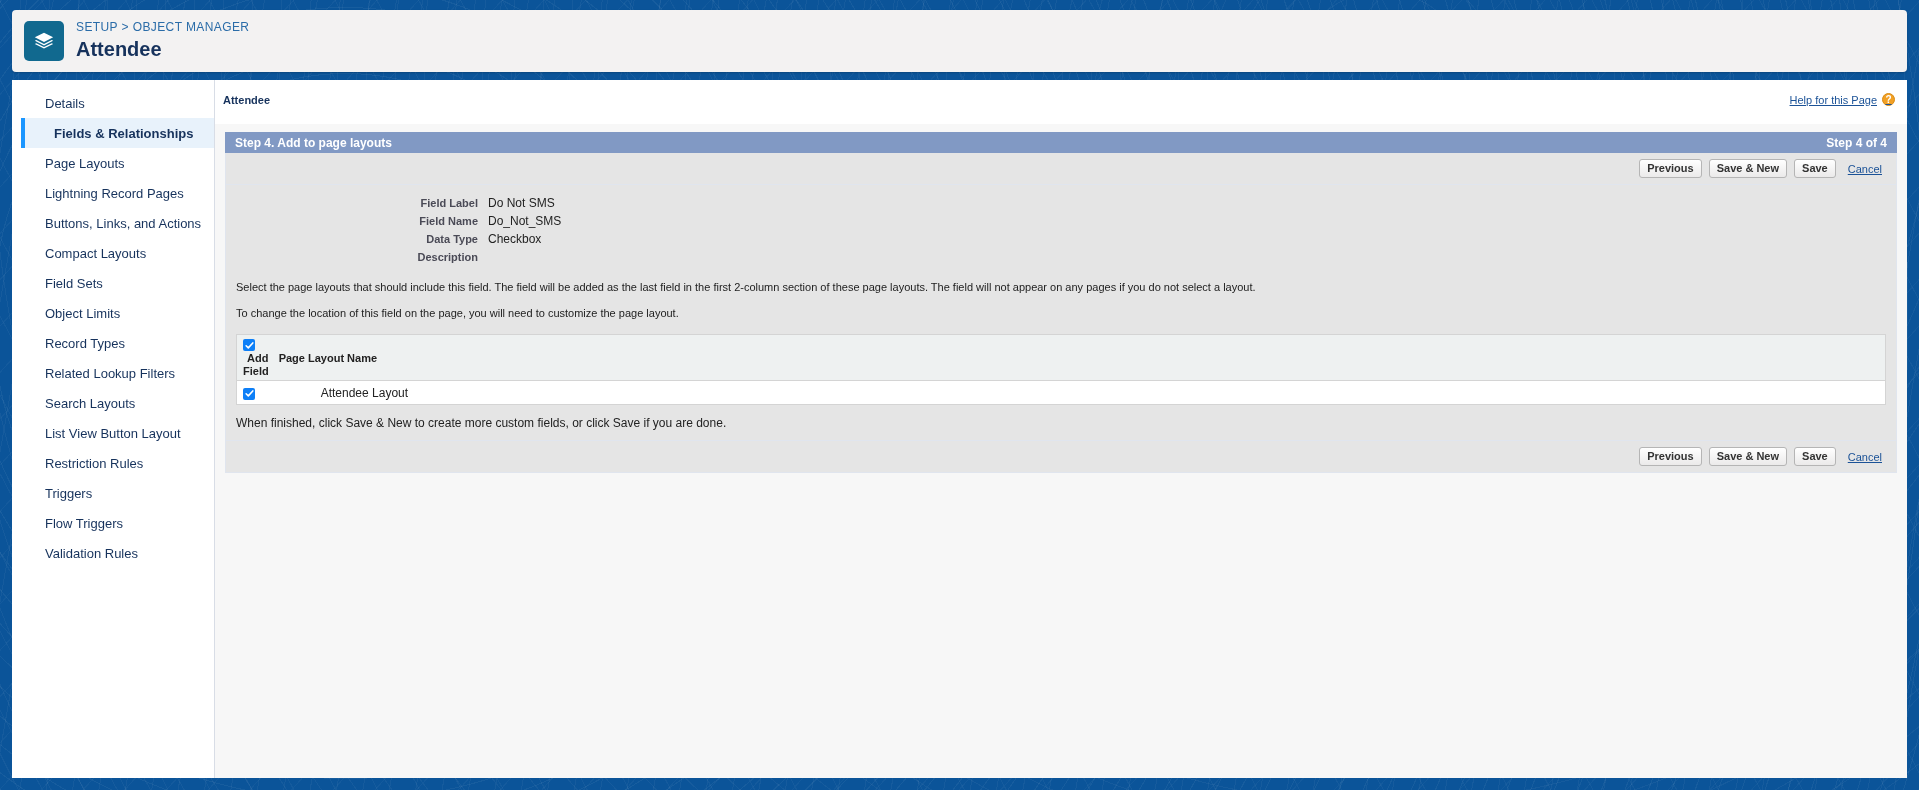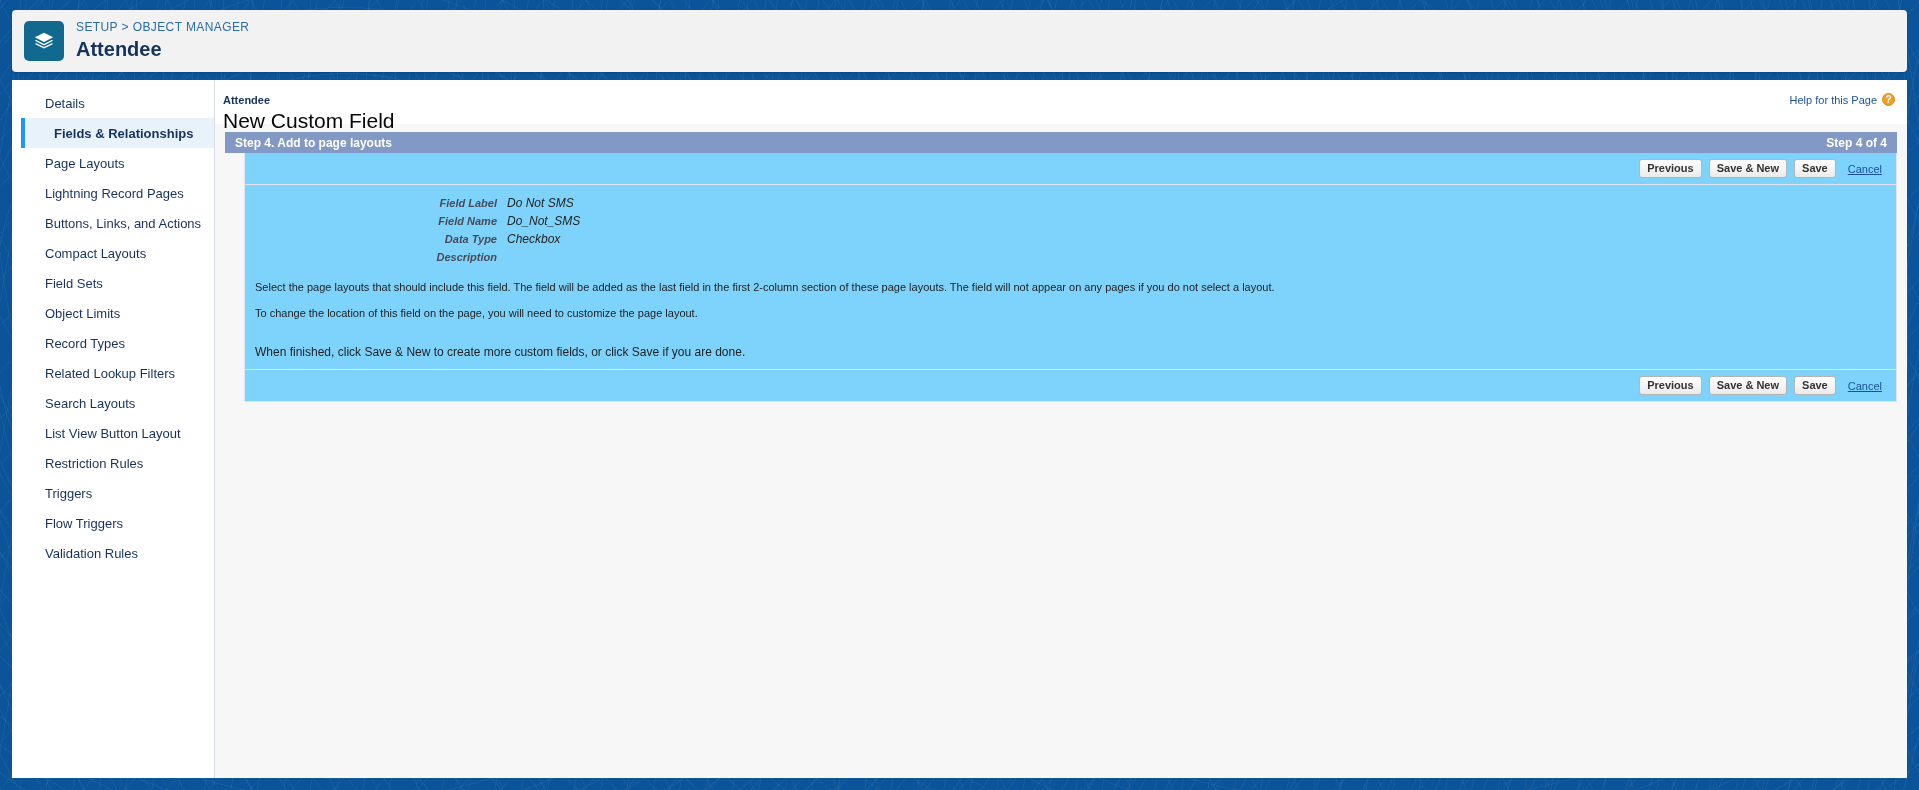--- a/index.html
+++ b/index.html
@@ -139,20 +139,21 @@
     margin-top: 1px;
   }
   .help-link {
     position: absolute;
     right: 12px;
     top: 13px;
     display: flex;
     align-items: center;
     font-size: 11px;
     color: #1b5297;
+    text-decoration: underline;
     cursor: pointer;
     justify-content: flex-end;
   }
   .help-q {
     width: 13px;
     height: 13px;
     margin-left: 5px;
     border-radius: 50%;
     background: #f2a024;
     color: #ffffff;
@@ -178,24 +179,23 @@
     font-weight: bold;
     height: 21px;
     display: flex;
     align-items: center;
     justify-content: space-between;
     padding: 0 10px;
     box-sizing: border-box;
     gap: 44px;
   }
   .panel {
-    background: #7dd3fc;
+    background: #e5e5e5;
     border: 1px solid #e0e5ee;
     border-top: none;
-    margin-left: 19px;
   }
   .btn-row {
     display: flex;
     justify-content: flex-end;
     align-items: center;
     padding: 6px 10px;
     gap: 7px;
   }
   .btn-row.top { border-bottom: 1px solid #e0e5ee; }
   .btn-row.bottom { border-top: 1px solid #e0e5ee; }
@@ -215,21 +215,20 @@
     font-size: 11px;
     color: #1b5297;
     text-decoration: underline;
     cursor: pointer;
     margin-left: 5px;
     margin-right: 4px;
   }
 
   .field-summary {
     padding: 9px 0 6px 0;
-    font-style: italic;
   }
   .frow {
     display: flex;
     font-size: 12px;
     line-height: 18px;
     margin-bottom: 0px;
   }
   .flabel {
     width: 262px;
     text-align: right;
@@ -362,21 +361,20 @@
       </div>
       <div class="nav-item">
         <span>Validation Rules</span>
       </div>
     </div>
 
   <div class="main">
 
     <div class="page-head">
       <div class="eyebrow">Attendee</div>
-      <div class="page-title">New Custom Field</div>
       <div class="help-link">
         <span>Help for this Page</span>
         <span class="help-q">?</span>
       </div>
     </div>
 
     <div class="wizard">
 
       <div class="step-bar">
         <span>Step 4. Add to page layouts</span>
@@ -409,20 +407,45 @@
               <div class="flabel">Description</div>
               <div class="fvalue"></div>
             </div>
           </div>
 
         <div class="instructions" id="instructions">
             <p>Select the page layouts that should include this field. The field will be added as the last field in the first 2-column section of these page layouts. The field will not appear on any pages if you do not select a layout.</p>
             <p>To change the location of this field on the page, you will need to customize the page layout.</p>
           </div>
 
+        <table class="layout-table">
+          <thead>
+            <tr>
+              <th class="col-check">
+                <span class="cbx">
+                  <svg width="9" height="9" viewBox="0 0 12 12">
+                      <path d="M1.5 6.3 L4.4 9.2 L10.4 2.6" stroke="#ffffff" stroke-width="2.1" fill="none" stroke-linecap="round" stroke-linejoin="round"></path>
+                    </svg>
+                </span>
+                <span style="vertical-align:middle;margin-left:4px;">Add Field</span>
+              </th>
+              <th class="col-name-head">Page Layout Name</th>
+            </tr>
+          </thead>
+          <tbody id="table-body">
+              <tr>
+                <td class="col-check"><span class="cbx">
+                    <svg width="9" height="9" viewBox="0 0 12 12">
+                      <path d="M1.5 6.3 L4.4 9.2 L10.4 2.6" stroke="#ffffff" stroke-width="2.1" fill="none" stroke-linecap="round" stroke-linejoin="round"></path>
+                    </svg>
+                  </span></td>
+                <td class="col-name">Attendee Layout</td>
+              </tr>
+            </tbody>
+        </table>
 
         <div class="finished-note">When finished, click Save &amp; New to create more custom fields, or click Save if you are done.</div>
 
         <div class="btn-row bottom">
           <button class="btn">Previous</button>
           <button class="btn">Save &amp; New</button>
           <button class="btn">Save</button>
           <span class="link-btn">Cancel</span>
         </div>
 

